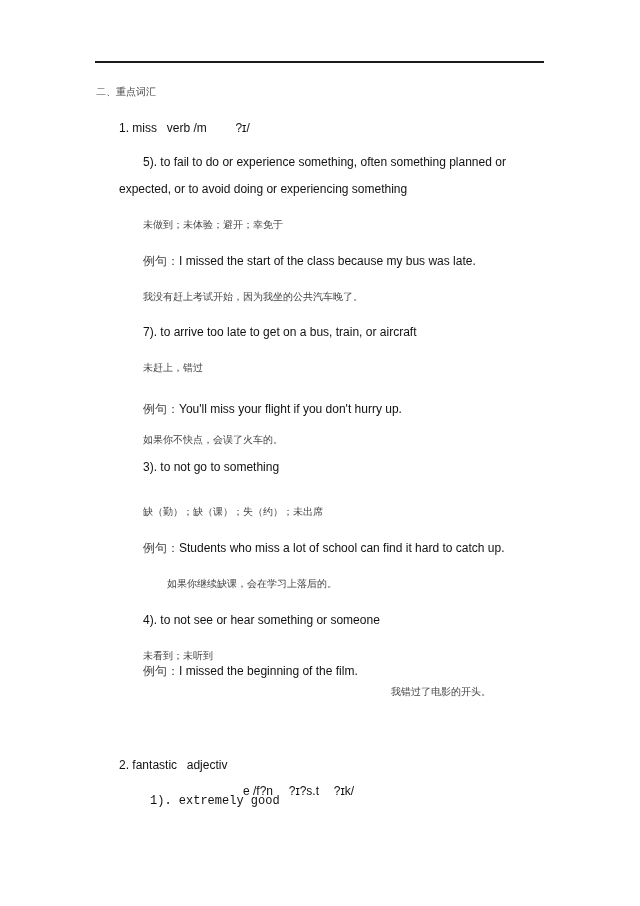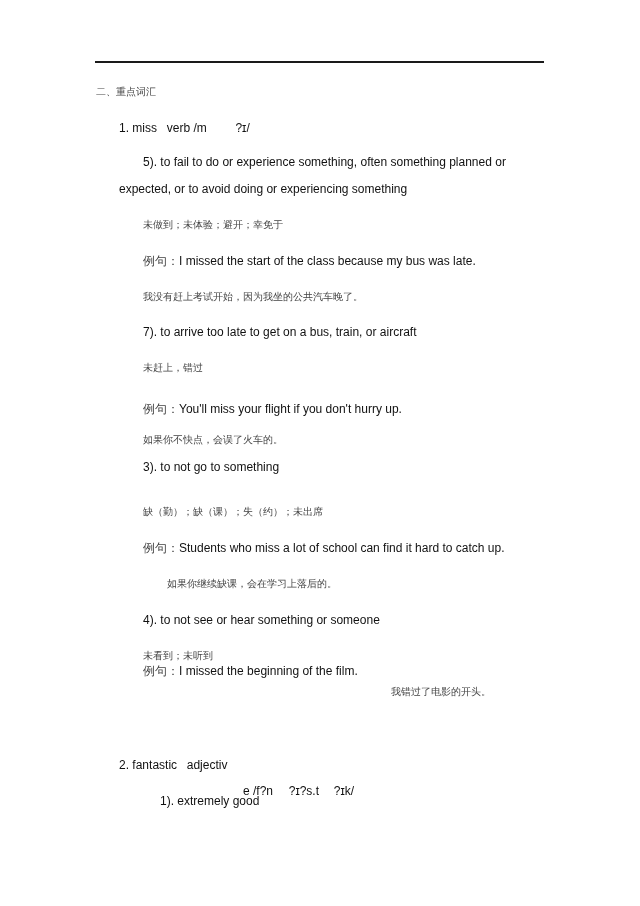--- a/index.html
+++ b/index.html
@@ -109,15 +109,15 @@
     <span>adjectiv</span>
   </div>
   <div class="line en" style="left:243px; top:758px;margin-top:26px;">
     <span>e /f?n</span>
     <span class="gap" style="width:9px"></span>
     <span>?ɪ?s.t</span>
     <span class="gap" style="width:8px"></span>
     <span>?ɪk/</span>
   </div>
 
-  <div class="line en" style="left:160px; top:794px;">1). extremely good</div>
+  <div class="line en" style="left:150px; top:794px;font-family:Liberation Mono, monospace;">1). extremely good</div>
 
 </div>
 
 </body></html>

